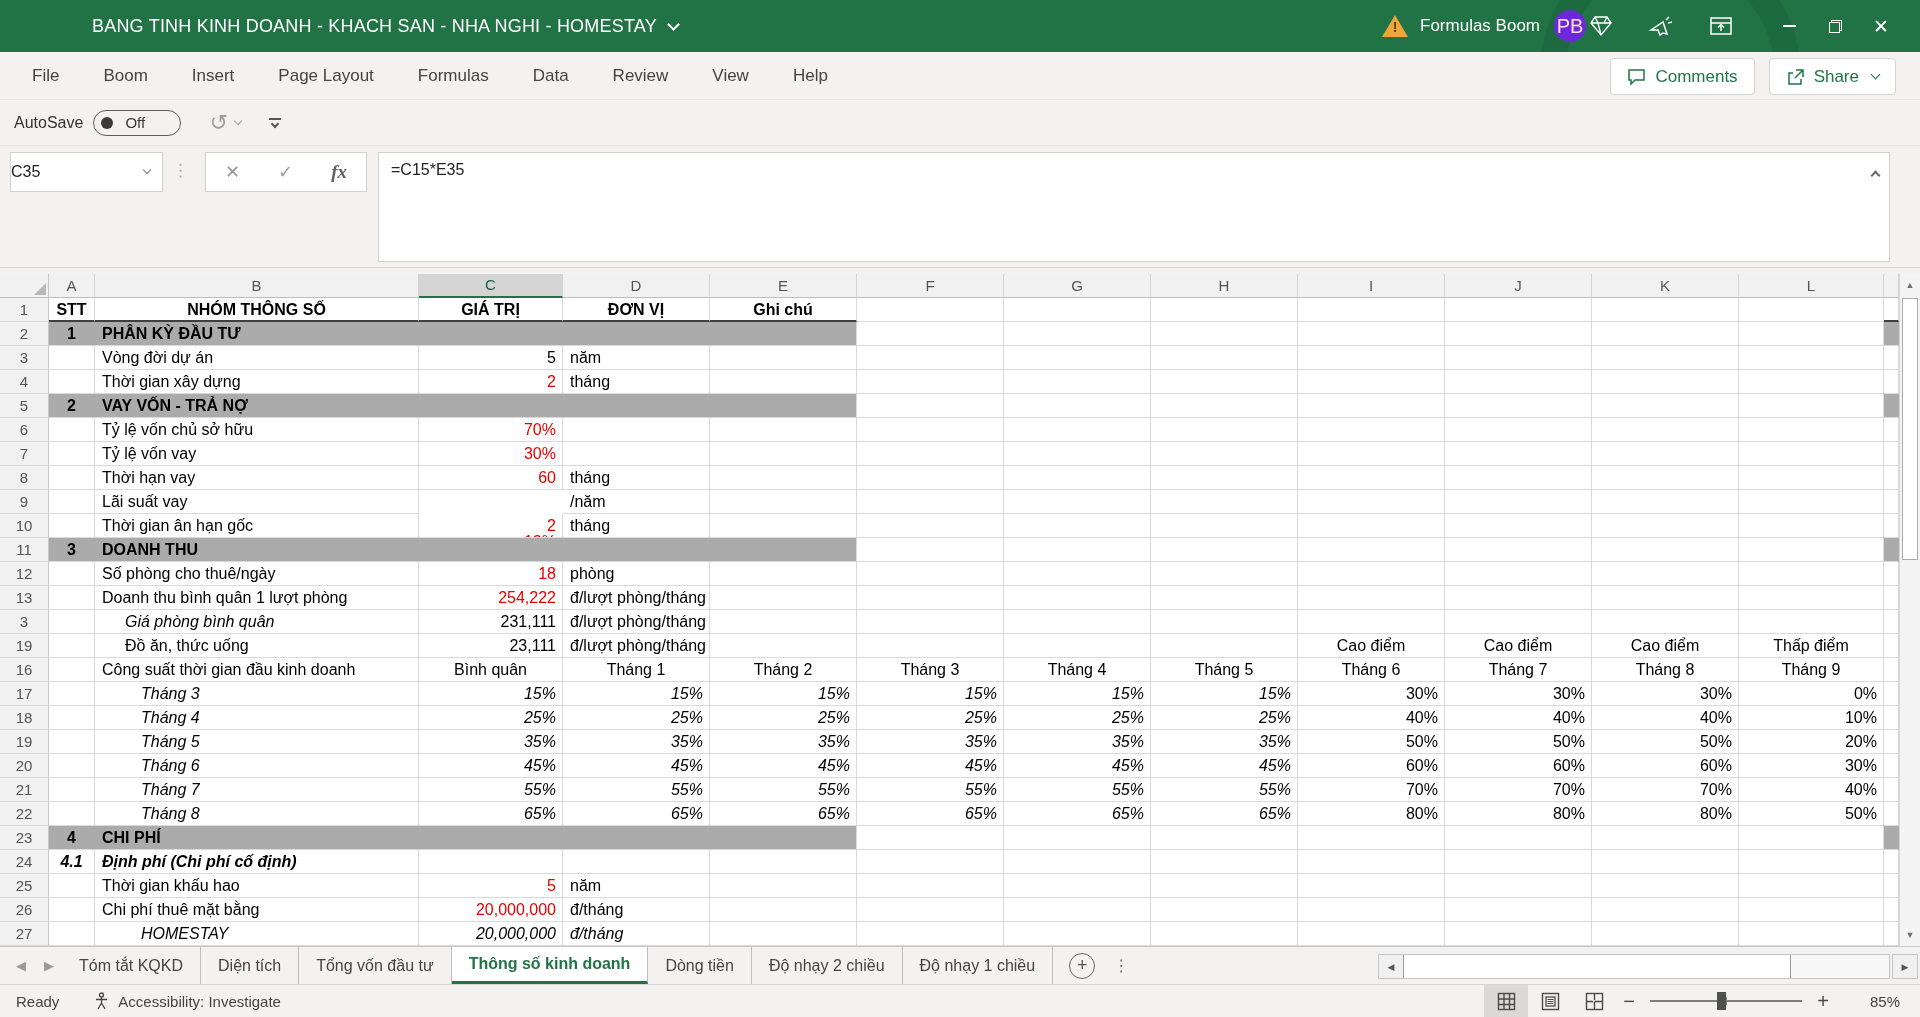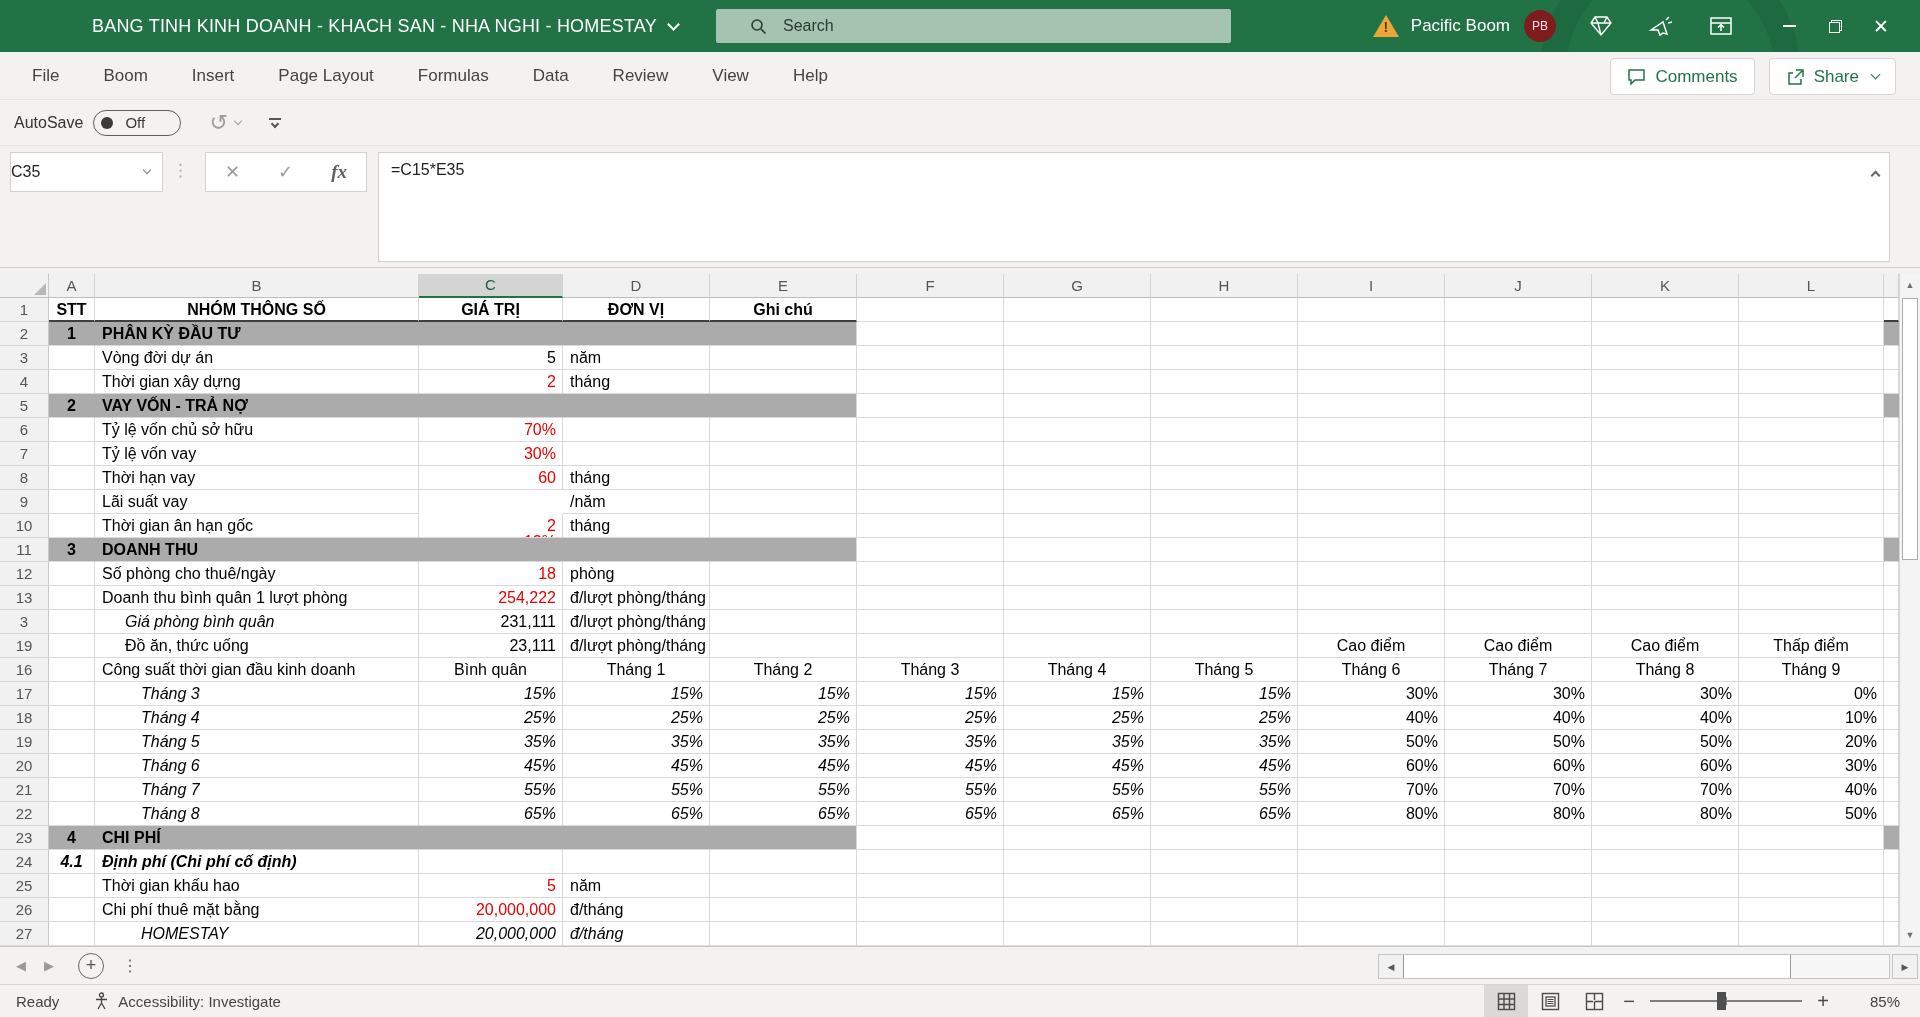--- a/index.html
+++ b/index.html
@@ -12,21 +12,21 @@
 .chev{display:inline-block;width:9px;height:9px;border-right:2px solid currentColor;border-bottom:2px solid currentColor;transform:rotate(45deg);margin-top:-4px}
 .chev.up{transform:rotate(-135deg);margin-top:4px}
 .searchbox{position:absolute;left:716px;top:9px;width:515px;height:34px;background:#a6c3b1;border-radius:2px;display:flex;align-items:center;color:#24312a;z-index:3}
 .searchbox svg{margin-left:34px}
 .search-ph{margin-left:16px;font-size:16px;color:#2c3a32}
 .tb-right{position:absolute;right:0;top:0;height:52px;display:flex;align-items:center;z-index:3;padding-right:16px}
 .warn{position:relative;width:26px;height:22px;margin-right:12px}
 .warn .tri{position:absolute;left:0;top:0;width:0;height:0;border-left:13px solid transparent;border-right:13px solid transparent;border-bottom:22px solid #eda63a}
 .warn .ex{position:absolute;left:0;top:4px;width:26px;text-align:center;font-size:14px;font-weight:bold;color:#5d4108}
 .tb-user{font-size:17px;margin-right:14px;white-space:nowrap}
-.pb{width:32px;height:32px;border-radius:50%;background:#7f1d1d;color:#ffdfe5;font-size:12px;display:flex;align-items:center;justify-content:center;margin-right:30px}
+.pb{width:32px;height:32px;border-radius:50%;background:#6d28d9;color:#ffdfe5;font-size:20px;display:flex;align-items:center;justify-content:center;}
 .tb-ic{display:flex;align-items:center;justify-content:center;width:30px;height:30px;margin-right:30px}
 .winbtn{width:46px;height:52px;display:flex;align-items:center;justify-content:center}
 .minbar{width:13px;height:2px;background:#fff}
 .restore{position:relative;width:13px;height:13px}
 .restore i{position:absolute;display:block;border:1.5px solid #fff}
 .restore i.b{left:0;bottom:0;width:11px;height:11px;background:#217346}
 .restore i.f{right:0;top:0;width:11px;height:11px}
 .closex{font-size:19px;line-height:19px;color:#fff}
 
 .ribbonrow{position:absolute;top:52px;left:0;width:1920px;height:48px;background:#f3f2f1;border-bottom:1px solid #e7e5e3;display:flex;align-items:center}
@@ -115,33 +115,26 @@
 </style>
 </head>
 <body>
 
 <div class="titlebar">
   <div class="tb-art"></div>
   <div class="tb-title-wrap">
     <span class="tb-title">BANG TINH KINH DOANH - KHACH SAN - NHA NGHI - HOMESTAY</span>
     <span class="chev"></span>
   </div>
-  <div class="searchbox">
-    <svg width="17" height="17" viewBox="0 0 17 17">
-        <circle cx="7" cy="7" r="5" fill="none" stroke="#2c3a32" stroke-width="1.6"></circle>
-        <line x1="11" y1="11" x2="15.5" y2="15.5" stroke="#2c3a32" stroke-width="1.6"></line>
-      </svg>
-    <span class="search-ph">Search</span>
-  </div>
   <div class="tb-right">
     <span class="warn">
         <i class="tri"></i>
         <span class="ex">!</span>
       </span>
-    <span class="tb-user">Pacific Boom</span>
+    <span class="tb-user">Formulas Boom</span>
     <span class="pb">PB</span>
     <span class="tb-ic">
       <svg width="24" height="22" viewBox="0 0 24 22">
           <path d="M6 2 L18 2 L22 8 L12 20 L2 8 Z M2 8 L22 8 M6 2 L9 8 L12 20 M18 2 L15 8" fill="none" stroke="#fff" stroke-width="1.4"></path>
         </svg>
     </span>
     <span class="tb-ic">
       <svg width="26" height="24" viewBox="0 0 26 24">
           <path d="M3 16 L15 8 L19 20 L15 19 L12 21 L10 16 Z" fill="none" stroke="#fff" stroke-width="1.5"></path>
           <path d="M18 6 L21 3 M20 9 L24 8" stroke="#fff" stroke-width="1.5"></path>
@@ -689,20 +682,29 @@
   <span class="vs-up">▲</span>
   <span class="vs-thumb"></span>
   <span class="vs-dn">▼</span>
 </div>
 
 <div class="tabbar">
   <div class="nav">
     <span class="arr">◀</span>
     <span class="arr">▶</span>
   </div>
+  <div class="stabs">
+      <div class="stab">Tóm tắt KQKD</div>
+      <div class="stab">Diện tích</div>
+      <div class="stab">Tổng vốn đầu tư</div>
+      <div class="stab active">Thông số kinh doanh</div>
+      <div class="stab">Dòng tiền</div>
+      <div class="stab">Độ nhạy 2 chiều</div>
+      <div class="stab">Độ nhạy 1 chiều</div>
+    </div>
   <span class="addsheet">+</span>
   <span class="tabdots">⋮</span>
   <div class="hscroll">
     <span class="hs-btn">◀</span>
     <span class="hs-thumb"></span>
     <span class="hs-track"></span>
   </div>
   <span class="hs-right">▶</span>
 </div>
 

